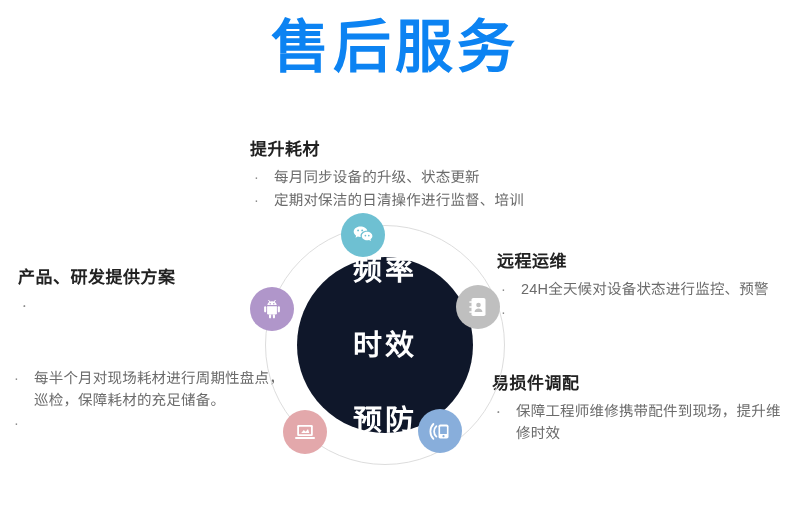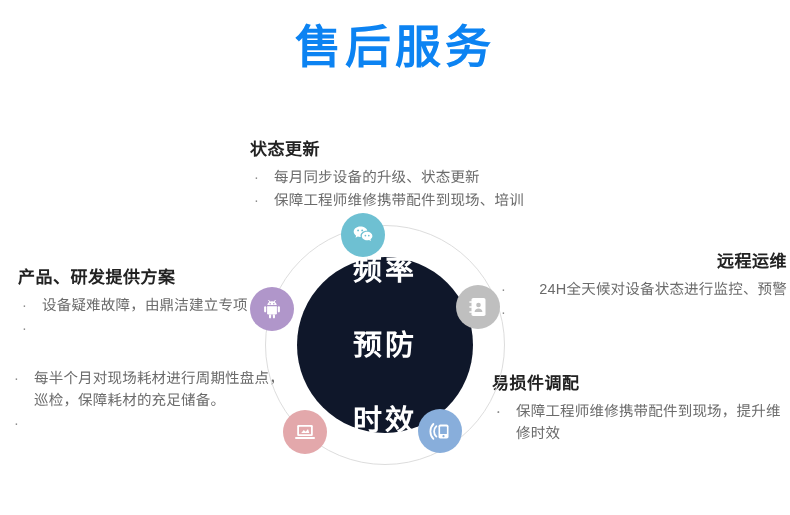--- a/index.html
+++ b/index.html
@@ -15,21 +15,21 @@
     position: relative;
   }
 
   
   .page-title {
     position: absolute;
     top: 8px;
     left: 0;
     width: 790px;
     text-align: center;
-    font-size: 46px;
+    font-size: 58px;
     line-height: 78px;
     font-weight: bold;
     color: #0c83f2;
     letter-spacing: 4px;
   }
 
   
   .block { position: absolute; }
   .block-title {
     font-size: 17px;
@@ -58,21 +58,21 @@
     left: 4px;
     top: 0;
     color: #8d8d8d;
     font-size: 14.5px;
     line-height: 22px;
   }
 
   
   #block-training  { top: 138px; left: 250px; width: 300px; }
   #block-product   { top: 238px; left: 18px;  width: 262px; margin-top: 28px; }
-  #block-remote    { top: 250px; left: 497px; width: 290px; text-align: right; }
+  #block-remote    { top: 250px; left: 497px; width: 290px; }
   #block-supplies  { top: 367px; left: 10px;  width: 280px; }
   #block-parts     { top: 372px; left: 492px; width: 300px; }
 
   
   .diagram {
     position: absolute;
     left: 253px;
     top: 213px;
     width: 265px;
     height: 265px;
@@ -128,39 +128,38 @@
   #node-mobile  { left: 165px; top: 196px; background: #88aedb; }
   #node-laptop  { left: 30px;  top: 197px; background: #e3a8ab; }
   #node-android { left: -3px;  top: 74px;  background: #b096ca; }
 </style>
 </head>
 <body>
 
 <div class="page-title">售后服务</div>
 
 <div class="block" id="block-training">
-  <div class="block-title">状态更新</div>
+  <div class="block-title">提升耗材</div>
   <ul class="bullets">
     <li class="bullet">
       <span class="dot">·</span>
       <span>每月同步设备的升级、状态更新</span>
     </li>
     <li class="bullet">
       <span class="dot">·</span>
-      <span>保障工程师维修携带配件到现场、培训</span>
+      <span>定期对保洁的日清操作进行监督、培训</span>
     </li>
   </ul>
 </div>
 
 <div class="block" id="block-product">
   <div class="block-title">产品、研发提供方案</div>
   <ul class="bullets">
     <li class="bullet">
       <span class="dot">·</span>
-      <span>设备疑难故障，由鼎洁建立专项</span>
     </li>
     <li class="bullet">
       <span class="dot">·</span>
     </li>
   </ul>
 </div>
 
 <div class="block" id="block-remote">
   <div class="block-title">远程运维</div>
   <ul class="bullets">
@@ -198,22 +197,22 @@
     </li>
   </ul>
 </div>
 
 <div class="diagram">
 
   <div class="ring"></div>
 
   <div class="core">
     <div class="core-line">频率</div>
+    <div class="core-line">时效</div>
     <div class="core-line">预防</div>
-    <div class="core-line">时效</div>
   </div>
 
   <div class="node" id="node-chat">
     <svg width="24" height="24" viewBox="0 0 24 24" aria-hidden="true">
       <path fill="#ffffff" d="M9.2 3.4c-3.6 0-6.5 2.3-6.5 5.2 0 1.6.9 3.1 2.4 4.1l-.6 2.1 2.3-1.2c.7.2 1.5.3 2.3.3.2 0 .4 0 .6 0-.1-.4-.2-.8-.2-1.2 0-2.8 2.8-5 6.2-5 .2 0 .4 0 .6 0-.4-2.4-3.1-4.3-7.1-4.3z"></path>
       <circle fill="#6ec0d2" cx="7.1" cy="7.4" r=".95"></circle>
       <circle fill="#6ec0d2" cx="11.2" cy="7.4" r=".95"></circle>
       <path fill="#ffffff" d="M21.4 13c0-2.4-2.4-4.3-5.3-4.3S10.8 10.6 10.8 13s2.4 4.3 5.3 4.3c.7 0 1.3-.1 1.9-.3l2 1-.5-1.8c1.2-.8 1.9-2 1.9-3.2z"></path>
       <circle fill="#6ec0d2" cx="14.4" cy="12.6" r=".85"></circle>
       <circle fill="#6ec0d2" cx="17.8" cy="12.6" r=".85"></circle>

